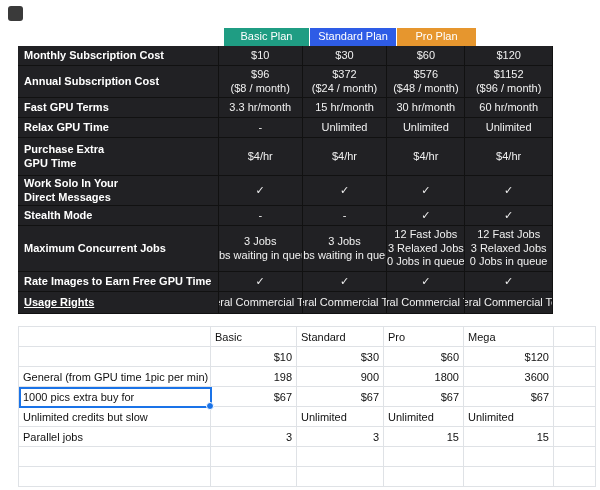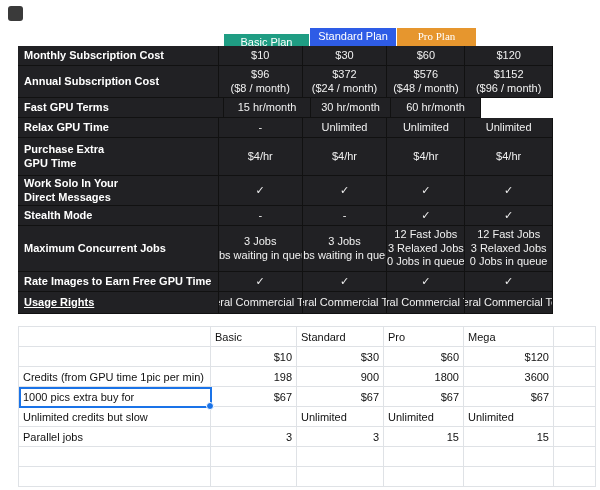--- a/index.html
+++ b/index.html
@@ -11,23 +11,23 @@
   .ptable{position:absolute;left:18px;top:28px;width:535px;font-size:11px;color:#f1f1f1;}
   .prow{display:flex;}
   .pcell{box-sizing:border-box;background:#212124;border-right:1px solid #111;border-bottom:1px solid #111;
          display:flex;align-items:center;justify-content:center;text-align:center;
          overflow:hidden;white-space:pre;line-height:1.25;}
   .c0{width:206px}.c1{width:86px}.c2{width:87px}.c3{width:80px}.c4{width:90px}
   .h18{height:18px}.h20{height:20px}.h22{height:22px}.h30{height:30px}.h32{height:32px}.h38{height:38px}.h46{height:46px}
   .pcell.lbl{justify-content:flex-start;text-align:left;font-weight:bold;padding-left:6px;color:#fff;}
   .pcell.blank{background:transparent;border:none;}
   .hdr{color:#fff;border-right:1px solid #fff;border-bottom:none;font-weight:500;}
-  .hdr-basic{background:#1f9d83;margin-top:6px;}
+  .hdr-basic{background:#1f9d83;}
   .hdr-standard{background:#2e5ce6;}
-  .hdr-pro{background:#e6962e;font-family:Liberation Serif, serif;}
+  .hdr-pro{background:#e6962e;}
   .hdr-mega{background:#5e66c3;}
   .link{color:#6d9eeb;text-decoration:underline;cursor:pointer;}
 
   
   .bsheet{position:absolute;left:18px;top:326px;width:577px;background:#fff;
           border-top:1px solid #dfe2e6;border-left:1px solid #dfe2e6;font-size:11px;color:#111;}
   .brow{display:flex;height:20px;}
   .bcell{box-sizing:border-box;border-right:1px solid #dfe2e6;border-bottom:1px solid #dfe2e6;
          display:flex;align-items:center;padding:0 4px;overflow:hidden;white-space:pre;}
   .b0{width:192px}.b1{width:86px}.b2{width:87px}.b3{width:80px}.b4{width:90px}.b5{width:42px}
@@ -68,20 +68,21 @@
       <div class="pcell c2 h32">$372
 ($24 / month)</div>
       <div class="pcell c3 h32">$576
 ($48 / month)</div>
       <div class="pcell c4 h32">$1152
 ($96 / month)</div>
     </div>
 
     <div class="prow h20">
       <div class="pcell c0 h20 lbl">Fast GPU Terms</div>
+      <div class="pcell c1 h20">3.3 hr/month</div>
       <div class="pcell c2 h20">15 hr/month</div>
       <div class="pcell c3 h20">30 hr/month</div>
       <div class="pcell c4 h20">60 hr/month</div>
     </div>
 
     <div class="prow h20">
       <div class="pcell c0 h20 lbl">Relax GPU Time</div>
       <div class="pcell c1 h20">-</div>
       <div class="pcell c2 h20">Unlimited</div>
       <div class="pcell c3 h20">Unlimited</div>
@@ -160,21 +161,21 @@
     <div class="brow">
       <div class="bcell b0"></div>
       <div class="bcell b1 ar">$10</div>
       <div class="bcell b2 ar">$30</div>
       <div class="bcell b3 ar">$60</div>
       <div class="bcell b4 ar">$120</div>
       <div class="bcell b5"></div>
     </div>
 
     <div class="brow">
-      <div class="bcell b0">Credits (from GPU time 1pic per min)</div>
+      <div class="bcell b0">General (from GPU time 1pic per min)</div>
       <div class="bcell b1 ar">198</div>
       <div class="bcell b2 ar">900</div>
       <div class="bcell b3 ar">1800</div>
       <div class="bcell b4 ar">3600</div>
       <div class="bcell b5"></div>
     </div>
 
     <div class="brow">
       <div class="bcell b0">1000 pics extra buy for</div>
       <div class="bcell b1 ar">$67</div>

